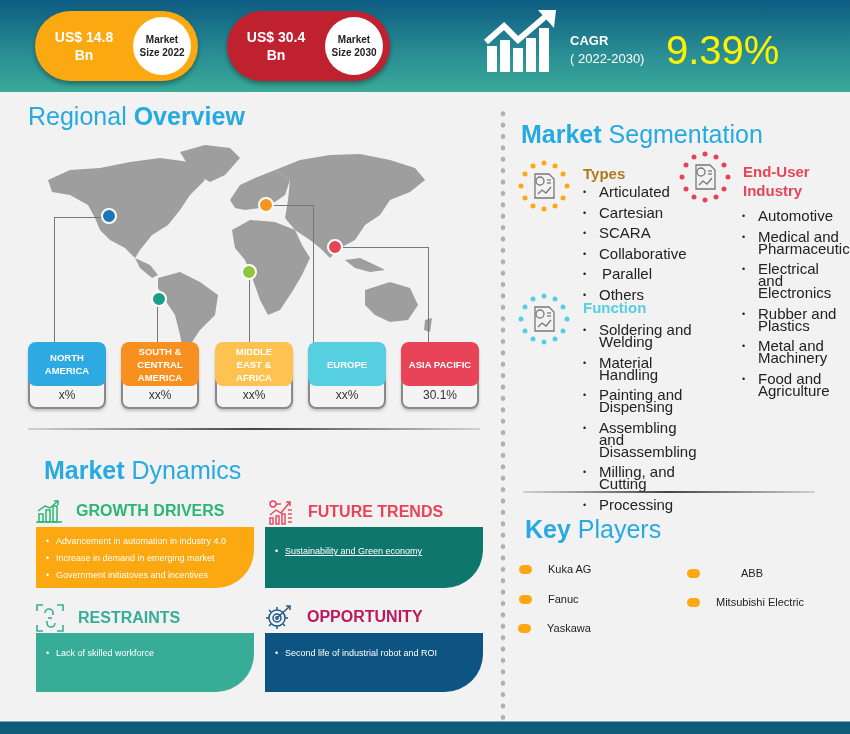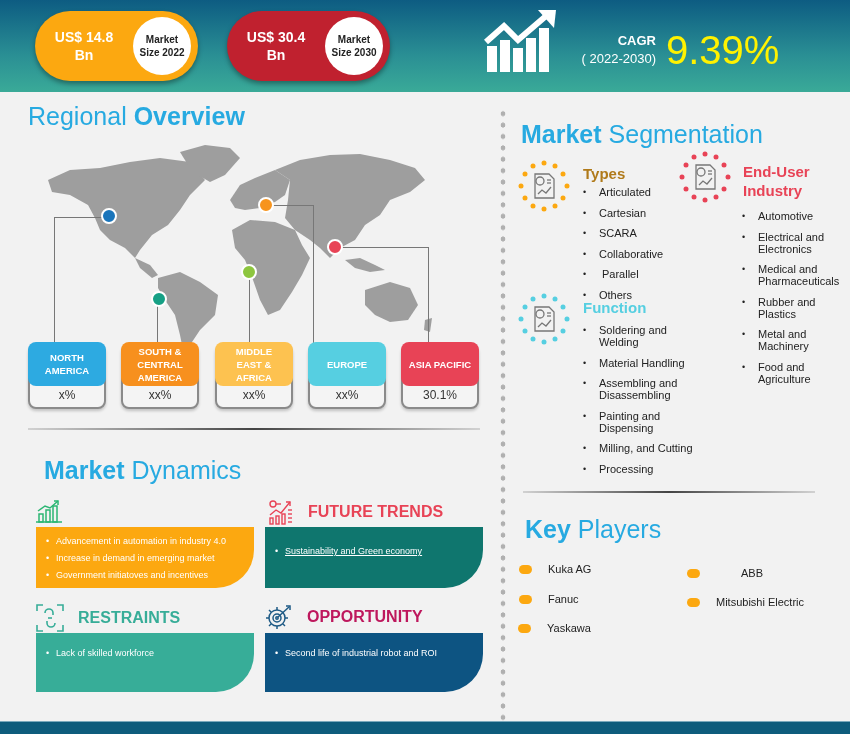--- a/index.html
+++ b/index.html
@@ -6,42 +6,42 @@
   body { width: 850px; height: 734px; background: #f2f2f2; font-family: "Liberation Sans", sans-serif; position: relative; overflow: hidden; }
   .header { position: absolute; left: 0; top: 0; width: 850px; height: 92px; background: linear-gradient(to bottom, #0d5c82 0%, #2a8f94 60%, #3aaa98 100%); }
   .pill { position: absolute; top: 11px; height: 70px; border-radius: 35px; box-shadow: 0 3px 5px rgba(0,0,0,0.35); }
   .pill .val { position: absolute; left: 0; top: 0; width: 98px; height: 70px; display: flex; align-items: center; justify-content: center; text-align: center; color: #fff; font-family: "Liberation Sans Narrow", "Liberation Sans", sans-serif; font-weight: bold; font-size: 14px; line-height: 18px; }
   .pill .circ { position: absolute; top: 6px; width: 58px; height: 58px; border-radius: 50%; background: #fff; display: flex; align-items: center; justify-content: center; text-align: center; color: #222; font-weight: bold; font-size: 10px; line-height: 13px; }
   .pill1 { left: 35px; width: 163px; background: #fca810; }
   .pill1 .circ { left: 98px; }
   .pill2 { left: 227px; width: 163px; background: #c0212f; }
   .pill2 .circ { left: 98px; }
   .cagr-icon { position: absolute; left: 484px; top: 10px; width: 72px; height: 62px; }
-  .cagr-label { position: absolute; left: 570px; top: 32px; width: 86px; text-align: right; color: #fff; font-size: 13px; line-height: 18px; }
+  .cagr-label { position: absolute; left: 570px; top: 32px; width: 86px; text-align: left; color: #fff; font-size: 13px; line-height: 18px; }
   .cagr-label .t1 { font-weight: bold; display: block; }
   .cagr-val { position: absolute; left: 666px; top: 28px; color: #fff200; font-size: 40px; line-height: 44px; }
 
   .sec-title { position: absolute; color: #27aae1; font-size: 25px; }
   .sec-title b { font-weight: bold; }
 
   .vdots { position: absolute; left: 499px; top: 108px; width: 8px; height: 626px; background-image: radial-gradient(circle, #b0b0b0 2.3px, transparent 2.6px); background-size: 8px 11.4px; }
 
   .map { position: absolute; left: 40px; top: 140px; width: 400px; height: 210px; }
   .lead { position: absolute; border: 1.2px solid #777; border-bottom: none; border-right: none; }
   .pin { position: absolute; width: 16px; height: 16px; border-radius: 50%; border: 2px solid #fff; }
 
   .region { position: absolute; top: 344px; width: 78px; height: 65px; border: 2px solid #8a8a8a; border-radius: 8px; background: #f4f4f4; box-shadow: 0 2px 3px rgba(0,0,0,0.2); }
   .region .head { position: absolute; left: -2px; top: -4px; width: 78px; height: 44px; border-radius: 8px; color: #fff; font-family: "Liberation Sans Narrow", "Liberation Sans", sans-serif; font-weight: bold; font-size: 9.5px; line-height: 13px; display: flex; align-items: center; justify-content: center; text-align: center; padding: 0 4px; }
   .region .pct { position: absolute; left: 0; top: 42px; width: 74px; text-align: center; font-size: 12px; color: #333; }
 
   .hline { position: absolute; height: 2px; background: linear-gradient(to right, rgba(80,80,80,0.2), #444 50%, rgba(80,80,80,0.2)); }
 
   .seg-ring { position: absolute; width: 52px; height: 52px; }
   .seg-head { position: absolute; font-weight: bold; font-size: 15px; line-height: 19px; }
-  .seg-list { position: absolute; list-style: none; font-size: 11px; color: #222; }
+  .seg-list { position: absolute; list-style: none; font-size: 15px; color: #222; }
   .seg-list li { position: relative; padding-left: 16px; margin-bottom: 8.5px; line-height: 12px; }
   .seg-list li::before { content: "\2022"; position: absolute; left: 0; top: 0; font-size: 9px; }
 
   .dyn-head { position: absolute; display: flex; align-items: center; font-weight: bold; font-size: 16px; font-family: "Liberation Sans Narrow", "Liberation Sans", sans-serif; }
   .dyn-head svg { margin-right: 14px; }
   .dyn-box { position: absolute; width: 218px; border-radius: 0 0 38px 0; color: #fff; font-size: 9px; padding: 8px 10px; }
   .dyn-box ul { list-style: none; }
   .dyn-box li { position: relative; padding-left: 10px; margin-bottom: 5px; line-height: 12px; }
   .dyn-box li::before { content: "\2022"; position: absolute; left: 0; top: 0; }
 
@@ -221,22 +221,22 @@
     <circle cx="22" cy="21" r="4"></circle>
     <polyline points="20,34 24,30 28,33 33,27"></polyline>
     <line x1="29" y1="20" x2="33" y2="20"></line>
       <line x1="29" y1="23" x2="33" y2="23"></line>
   </g>
 </svg>
 <div class="seg-head" style="left:583px; top:298px; color:#56cfe1;">Function</div>
 <ul class="seg-list" style="left:583px; top:324px; width:115px;">
   <li>Soldering and Welding</li>
   <li> Material Handling</li>
+  <li>Painting and Dispensing</li>
   <li> Assembling and Disassembling</li>
-  <li>Painting and Dispensing</li>
   <li> Milling, and Cutting</li>
   <li>Processing</li>
 </ul>
 
 <svg class="seg-ring" style="left:679px; top:151px;" viewBox="0 0 52 52">
   <g fill="#e84356">
     <circle cx="26" cy="3" r="2.5"></circle>
       <circle cx="37" cy="6" r="2.5"></circle>
       <circle cx="45" cy="14" r="2.5"></circle>
       <circle cx="49" cy="26" r="2.5"></circle>
@@ -255,22 +255,22 @@
     <polyline points="20,34 24,30 28,33 33,27"></polyline>
     <line x1="29" y1="20" x2="33" y2="20"></line>
       <line x1="29" y1="23" x2="33" y2="23"></line>
   </g>
 </svg>
 <div class="seg-head" style="left:743px; top:162px; color:#e84356;">
   <span>End-User</span><br><span>Industry</span>
 </div>
 <ul class="seg-list" style="left:742px; top:210px; width:105px;">
   <li>Automotive</li>
+  <li>Medical and Pharmaceuticals</li>
   <li>Electrical and Electronics</li>
-  <li>Medical and Pharmaceuticals</li>
   <li>Rubber and Plastics</li>
   <li>Metal and Machinery</li>
   <li>Food and Agriculture</li>
 </ul>
 
 <div class="hline" style="left:523px; top:491px; width:292px;"></div>
 
 <div class="sec-title" style="left:44px; top:456px;">
   <b>Market</b> <span>Dynamics</span>
 </div>
@@ -279,20 +279,21 @@
   <svg width="26" height="24" viewBox="0 0 26 24">
     <g fill="none" stroke="#2bb673" stroke-width="1.5">
       <rect x="3" y="15" width="4" height="8"></rect>
         <rect x="10" y="11" width="4" height="12"></rect>
         <rect x="17" y="7" width="4" height="16"></rect>
       <line x1="0" y1="23" x2="26" y2="23"></line>
       <polyline points="2,12 9,7 14,9 22,2"></polyline>
       <polyline points="18,2 22,2 22,6"></polyline>
     </g>
   </svg>
+  <span>GROWTH DRIVERS</span>
 </div>
 <div class="dyn-box" style="left:36px; top:527px; height:61px; background:#fca810;">
   <ul>
     <li>Advancement in automation in industry 4.0</li>
     <li>Increase in demand in emerging  market</li>
     <li>Government initiatoves and incentives</li>
   </ul>
 </div>
 
 <div class="dyn-head" style="left:268px; top:499px; color:#e84356;">

